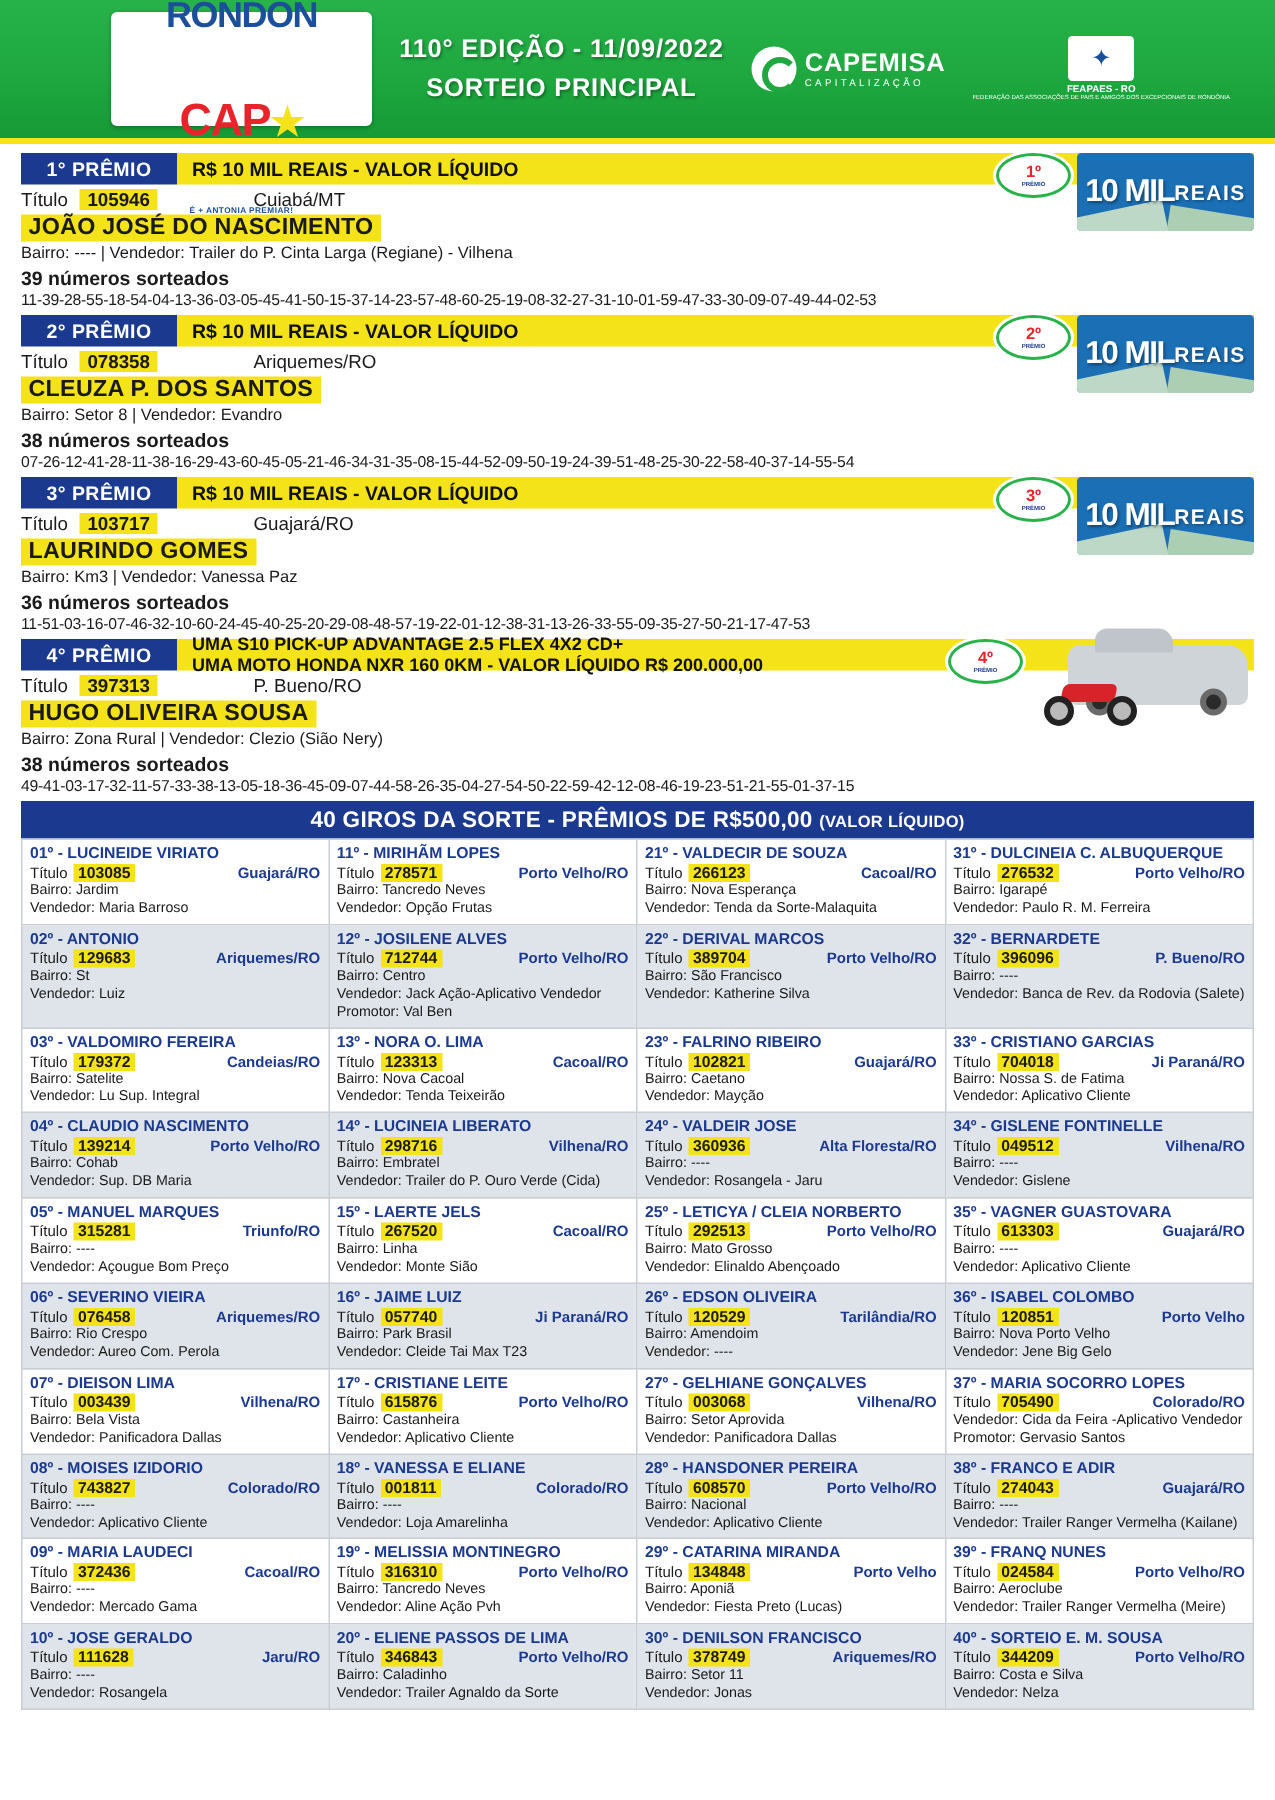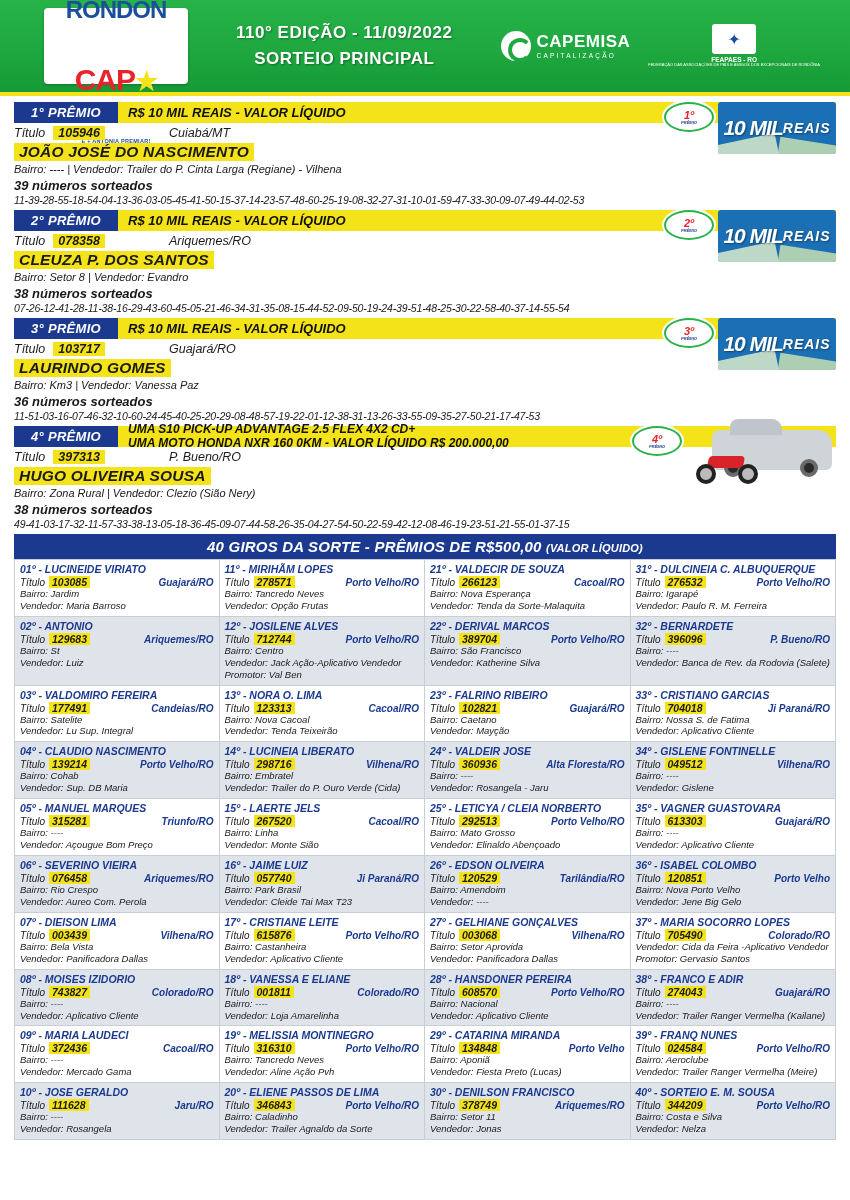--- a/index.html
+++ b/index.html
@@ -16,21 +16,21 @@
   
   .header {
     height: 96px;
     background: linear-gradient(to bottom, #27b34a 0%, #1ea83f 55%, #169a36 100%);
     display: flex;
     align-items: center;
     position: relative;
     border-bottom: 4px solid #f5e31a;
   }
   .logo-box {
-    width: 144px; height: 76px; margin-left: 44px;
+    width: 174px; height: 76px; margin-left: 74px;
     background: #fff; border-radius: 4px;
     display:flex; flex-direction:column; align-items:center; justify-content:center;
     box-shadow: 0 1px 3px rgba(0,0,0,.25);
     gap: 44px;
   }
   .logo-top { font-size:6px; letter-spacing:.5px; color:#1b6fb5; font-weight:bold; }
   .logo-main { font-size:24px; font-weight:bold; color:#1b4f9c; letter-spacing:-1px; line-height:1; }
   .logo-cap { font-size:30px; font-weight:bold; color:#e8242a; letter-spacing:-1px; line-height:.9; }
   .logo-star { color:#f5e31a; font-size:26px; }
   .logo-sub { font-size:5.5px; color:#1b4f9c; font-weight:bold; letter-spacing:.3px; }
@@ -47,21 +47,21 @@
   .cap-text { color:#fff; }
   .cap-text .n { font-size:17px; font-weight:bold; letter-spacing:.5px; }
   .cap-text .s { font-size:6.5px; letter-spacing:2.2px; }
   .feapaes { text-align:center; color:#fff; }
   .feapaes .badge { width:44px; height:30px; background:#fff; border-radius:3px; margin:0 auto; display:flex; align-items:center; justify-content:center;}
   .feapaes .badge span { font-size:16px; color:#1b4f9c; }
   .feapaes .n { font-size:6.5px; font-weight:bold; margin-top:2px; }
   .feapaes .s { font-size:4px; line-height:1.2; }
 
   
-  .content { padding: 6px 14px 0 14px; font-style: italic; }
+  .content { padding: 6px 14px 0 14px; }
   .prize { position:relative; margin-bottom:4px; }
   .prize-bar { display:flex; align-items:stretch; height:21px; }
   .prize-num {
     background:#1b3a8f; color:#fff; font-weight:bold; font-size:13px;
     display:flex; align-items:center; justify-content:center;
     min-width:104px; padding:0 8px; letter-spacing:.3px;
   }
   .prize-desc {
     background:#f5e31a; color:#111; font-weight:bold; font-size:13px;
     display:flex; align-items:center; padding:0 10px; flex:1;
@@ -362,21 +362,21 @@
       <span class="tcity">P. Bueno/RO</span>
     </div>
     <div class="info">Bairro: ----</div>
     <div class="info">Vendedor: Banca de Rev. da Rodovia (Salete)</div>
 
   </div>
         <div class="cell">
     <div class="name">03º - VALDOMIRO FEREIRA</div>
     <div class="tline">
       <span class="tlbl">Título</span>
-      <span class="tnum">177491</span>
+      <span class="tnum">179372</span>
       <span class="tcity">Candeias/RO</span>
     </div>
     <div class="info">Bairro: Satelite</div>
     <div class="info">Vendedor: Lu Sup. Integral</div>
 
   </div>
         <div class="cell">
     <div class="name">13º - NORA O. LIMA</div>
     <div class="tline">
       <span class="tlbl">Título</span>

